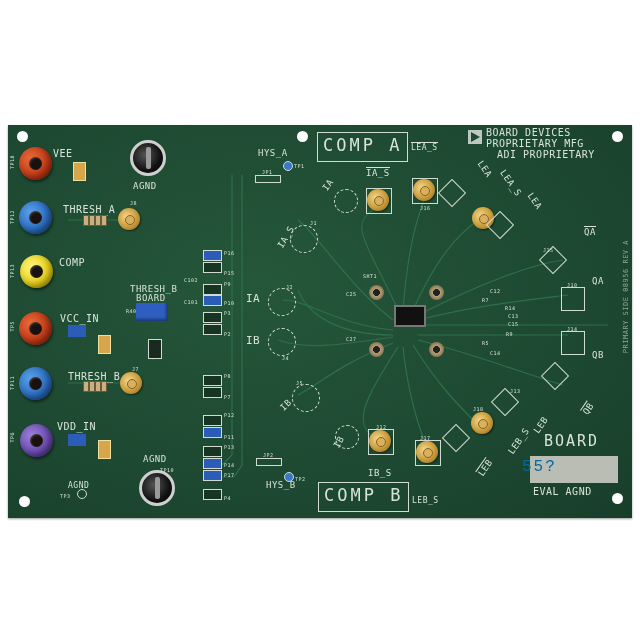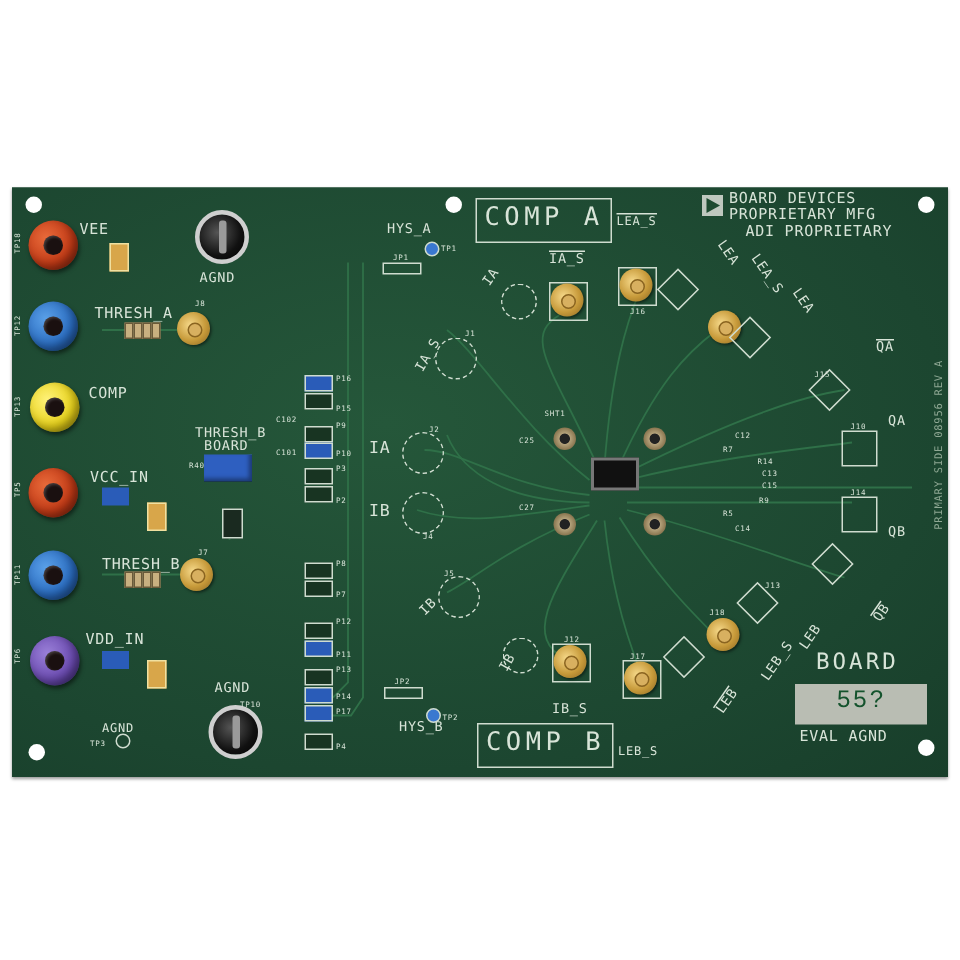--- a/index.html
+++ b/index.html
@@ -24,21 +24,21 @@
   .tant{position:absolute;width:11px;height:17px;background:#d8a64a;border:1px solid #f0e0a0;}
   .jumper{position:absolute;width:17px;height:9px;border:1px solid #cfdccf;background:#183422;}
   .jumper.blueJ{background:#2a5cb8;}
   .res{position:absolute;width:4px;height:9px;background:#c8b080;border:1px solid #6a5a3a;}
   .pinhdr{position:absolute;border:1px solid #cfdccf;}
   .hole{position:absolute;width:15px;height:15px;border-radius:50%;background:radial-gradient(circle,#222 30%,#b3a17a 35%,#8a7650 70%);}
   .ic{position:absolute;left:394px;top:305px;width:28px;height:18px;background:#111;border:2px solid #777;}
   .outline-box{position:absolute;border:1px solid #cfdccf;}
   .tp{position:absolute;width:8px;height:8px;border-radius:50%;background:#3a78d0;border:1px solid #cfdccf;}
   .label-card{position:absolute;left:530px;top:456px;width:88px;height:27px;background:#b9bdb3;}
-  .hand{position:absolute;left:558px;top:458px;font-size:16px;color:#14532d;font-family:Liberation Sans, sans-serif;letter-spacing:2px;}
+  .hand{position:absolute;left:522px;top:458px;font-size:16px;color:#0369a1;font-family:Liberation Mono, monospace;letter-spacing:2px;}
   .logo{position:absolute;left:468px;top:130px;width:14px;height:14px;background:#bfc8bf;}
   .logo::after{content:"";position:absolute;left:3px;top:2px;border-left:9px solid #1d4a30;border-top:5px solid transparent;border-bottom:5px solid transparent;}
   .vert{position:absolute;writing-mode:vertical-rl;transform:rotate(180deg);}
   svg.traces{position:absolute;left:8px;top:125px;}
 </style>
 </head>
 <body>
 
 <div class="board"></div>
 

